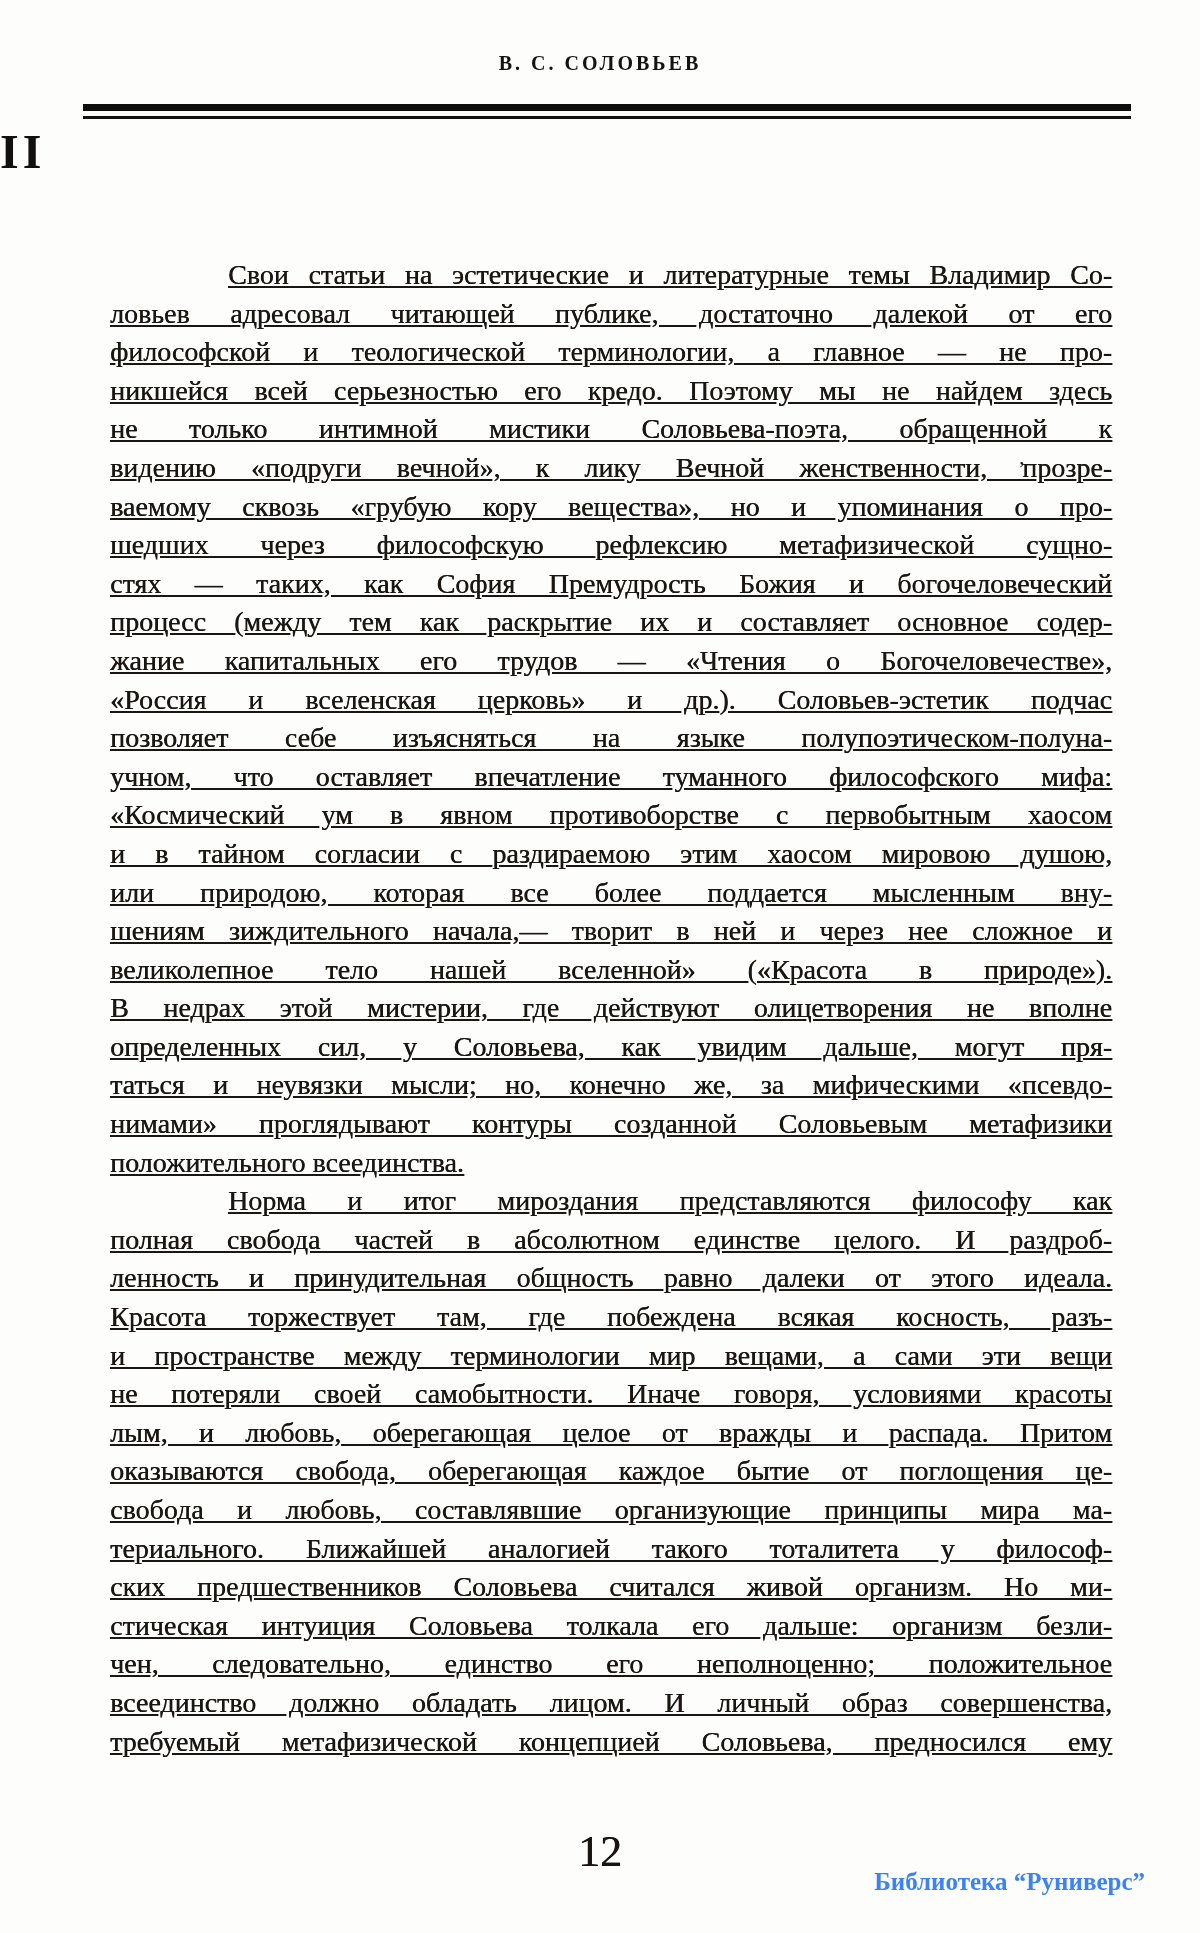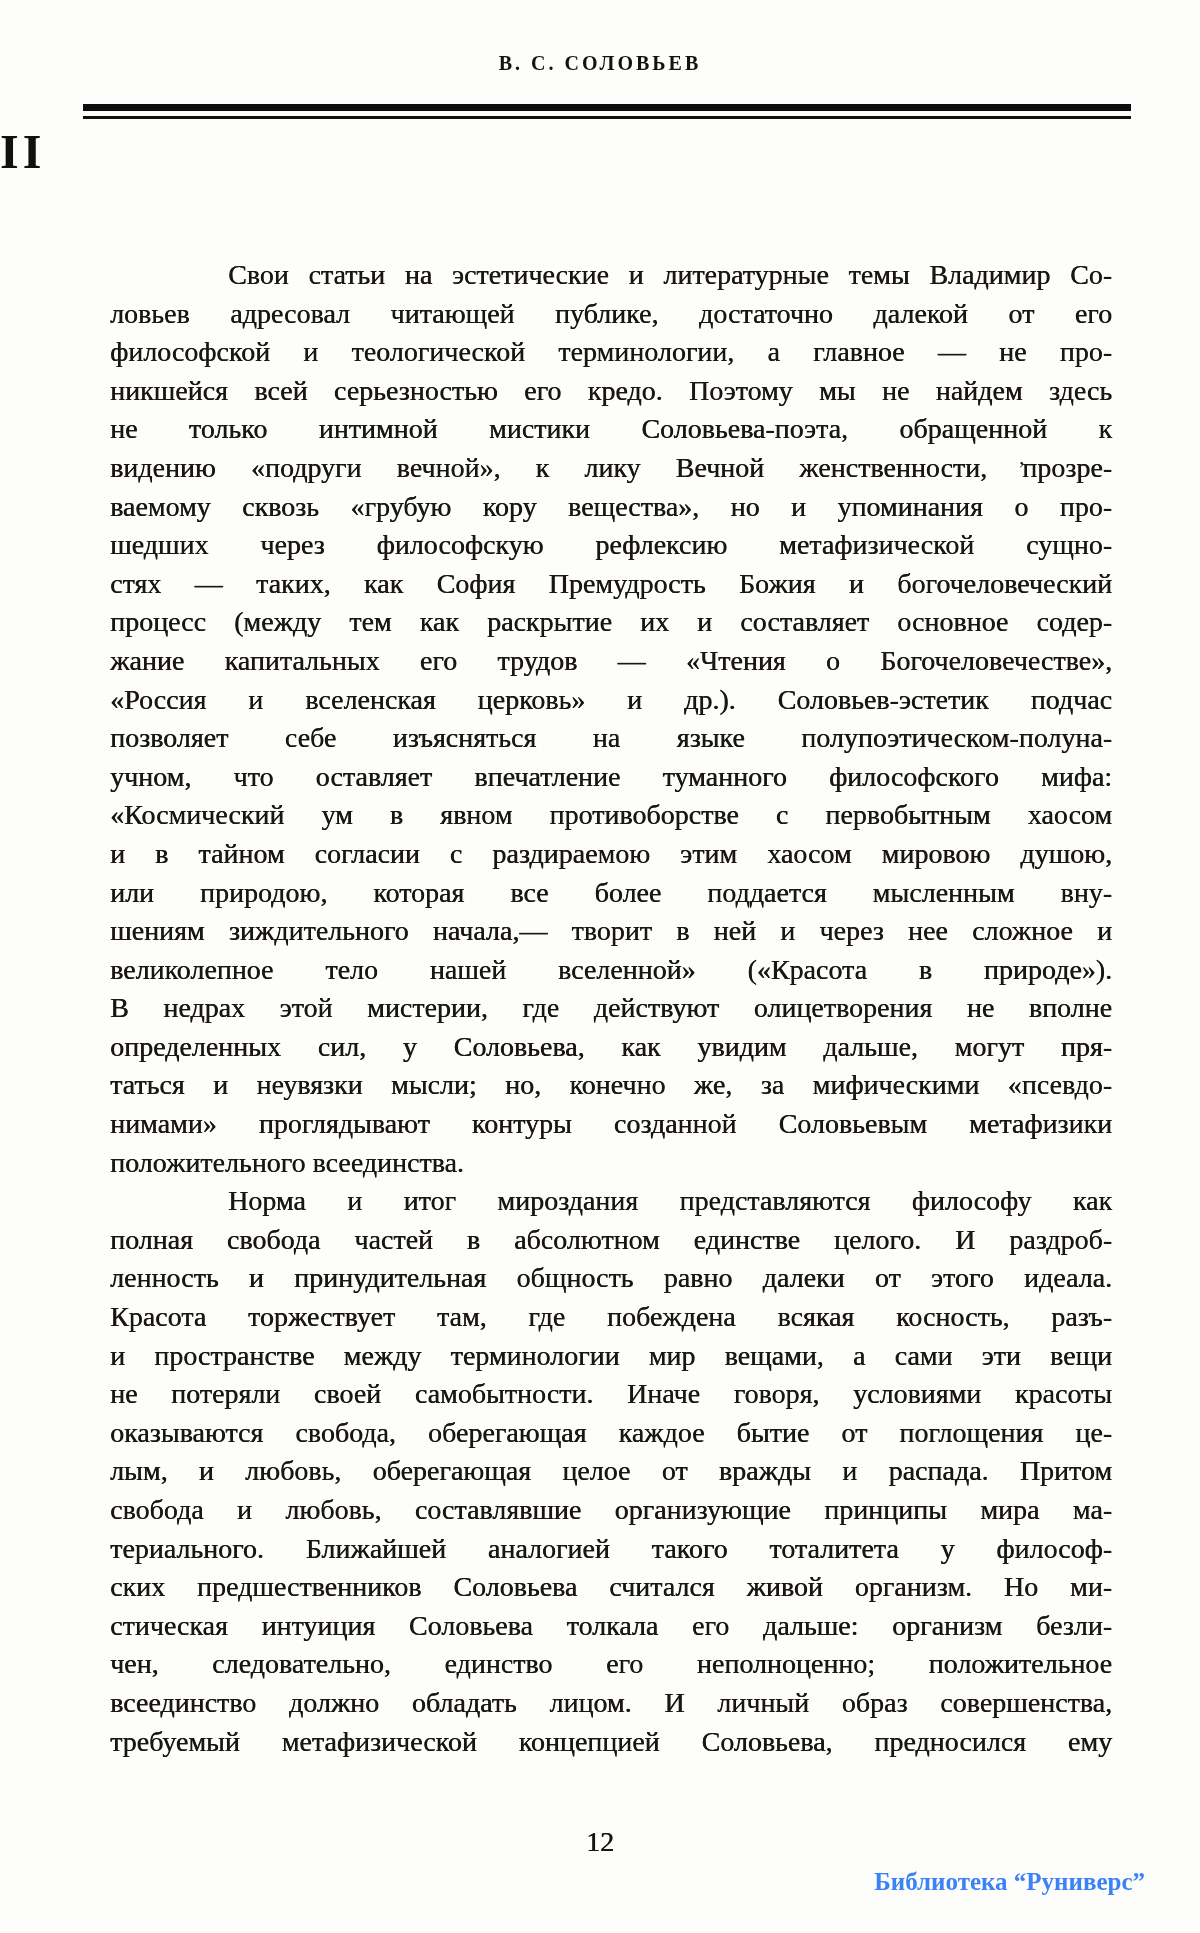--- a/index.html
+++ b/index.html
@@ -62,34 +62,35 @@
     width: 1002px;
     font-size: 28px;
     text-shadow: 0.4px 0 0 currentColor;
   }
   .line {
     line-height: 38.6px;
     height: 38.6px;
     text-align: justify;
     text-align-last: justify;
     white-space: nowrap;
+    text-decoration: underline;
   }
   .line.indent {
     text-indent: 118px;
   }
   .line.flush {
     text-align-last: left;
   }
   .page-number {
     position: absolute;
     top: 1826px;
     left: 0;
     width: 100%;
     text-align: center;
-    font-size: 28px;
+    font-size: 44px;
     color: #171411;
     text-shadow: 0.4px 0 0 currentColor;
   }
   .watermark {
     position: absolute;
     top: 1868px;
     right: 55px;
     font-size: 25px;
     font-weight: 700;
     color: #3b82f6;
@@ -137,22 +138,22 @@
       <div class="line">определенных сил, у Соловьева, как увидим дальше, могут пря-</div>
       <div class="line">таться и неувязки мысли; но, конечно же, за мифическими «псевдо-</div>
       <div class="line">нимами» проглядывают контуры созданной Соловьевым метафизики</div>
       <div class="line flush">положительного всеединства.</div>
       <div class="line indent">Норма и итог мироздания представляются философу как</div>
       <div class="line">полная свобода частей в абсолютном единстве целого. И раздроб-</div>
       <div class="line">ленность и принудительная общность равно далеки от этого идеала.</div>
       <div class="line">Красота торжествует там, где побеждена всякая косность, разъ-</div>
       <div class="line">и пространстве между терминологии мир вещами, а сами эти вещи</div>
       <div class="line">не потеряли своей самобытности. Иначе говоря, условиями красоты</div>
+      <div class="line">лым, и любовь, оберегающая целое от вражды и распада. Притом</div>
       <div class="line">оказываются свобода, оберегающая каждое бытие от поглощения це-</div>
-      <div class="line">лым, и любовь, оберегающая целое от вражды и распада. Притом</div>
       <div class="line">свобода и любовь, составлявшие организующие принципы мира ма-</div>
       <div class="line">териального. Ближайшей аналогией такого тоталитета у философ-</div>
       <div class="line">ских предшественников Соловьева считался живой организм. Но ми-</div>
       <div class="line">стическая интуиция Соловьева толкала его дальше: организм безли-</div>
       <div class="line">чен, следовательно, единство его неполноценно; положительное</div>
       <div class="line">всеединство должно обладать лицом. И личный образ совершенства,</div>
       <div class="line">требуемый метафизической концепцией Соловьева, предносился ему</div>
     </div>
 
   <div class="page-number">12</div>

